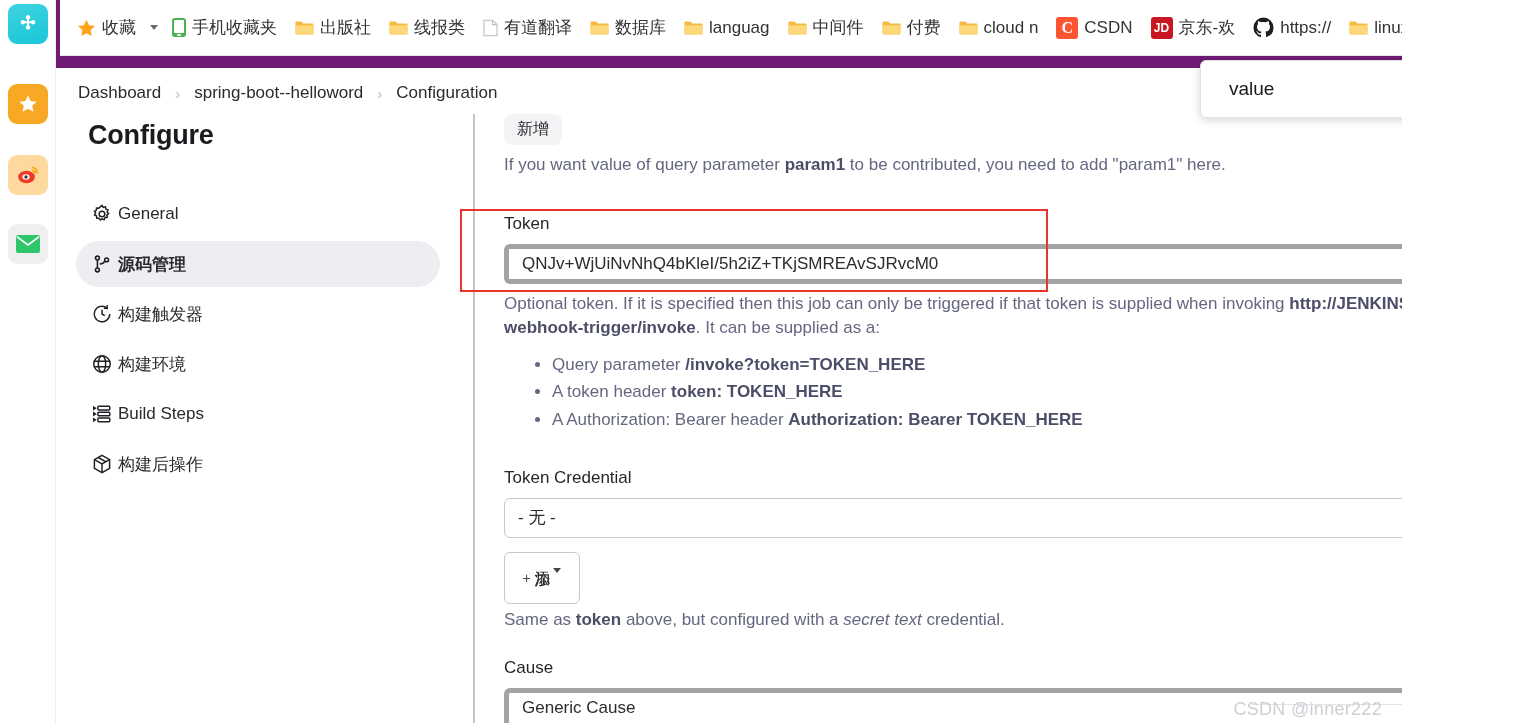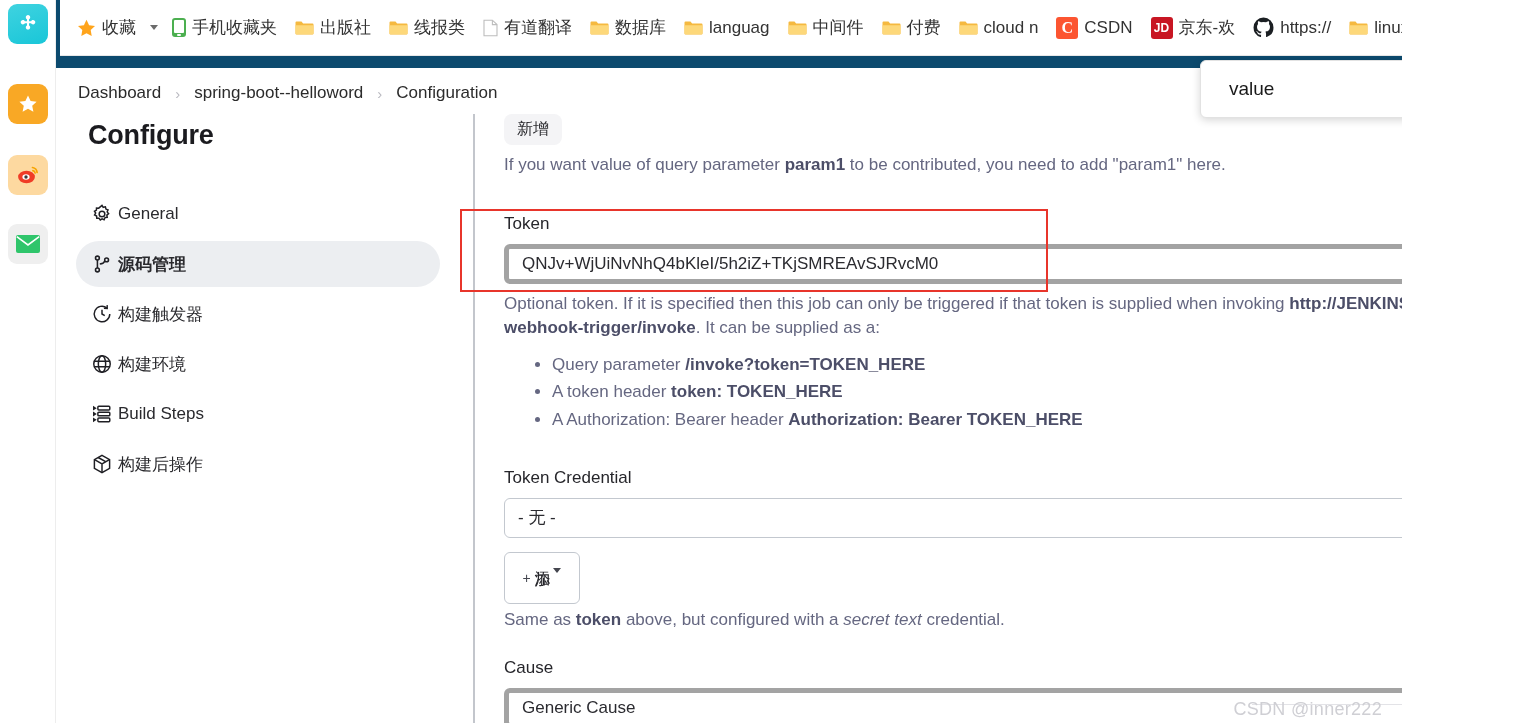--- a/index.html
+++ b/index.html
@@ -3,21 +3,21 @@
 <meta charset="utf-8">
 <style>
   * { box-sizing: border-box; }
   html, body {
     margin: 0; padding: 0;
     width: 1538px; height: 723px;
     overflow: hidden;
     background: #ffffff;
     font-family: "Liberation Sans", "DejaVu Sans", sans-serif;
   }
-  #root { position: relative; width: 1402px; height: 723px; overflow: hidden; background:#0c4a6e; }
+  #root { position: relative; width: 1402px; height: 723px; overflow: hidden; background:#701a75; }
 
   
   .bookmarks-bar {
     position: absolute; left: 60px; top: 0; width: 1478px; height: 56px;
     background: #ffffff;
     display: flex; align-items: center; gap: 0px;
     padding-left: 8px;
     overflow: hidden;
     white-space: nowrap;
     border-bottom: 1px solid #e8e8e8;

